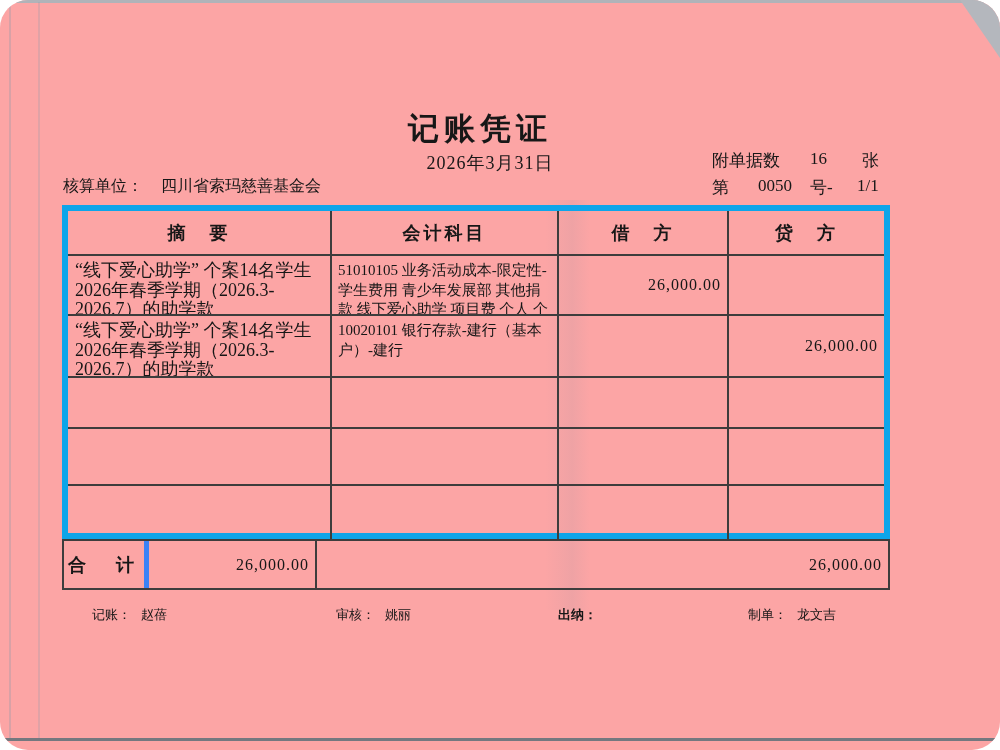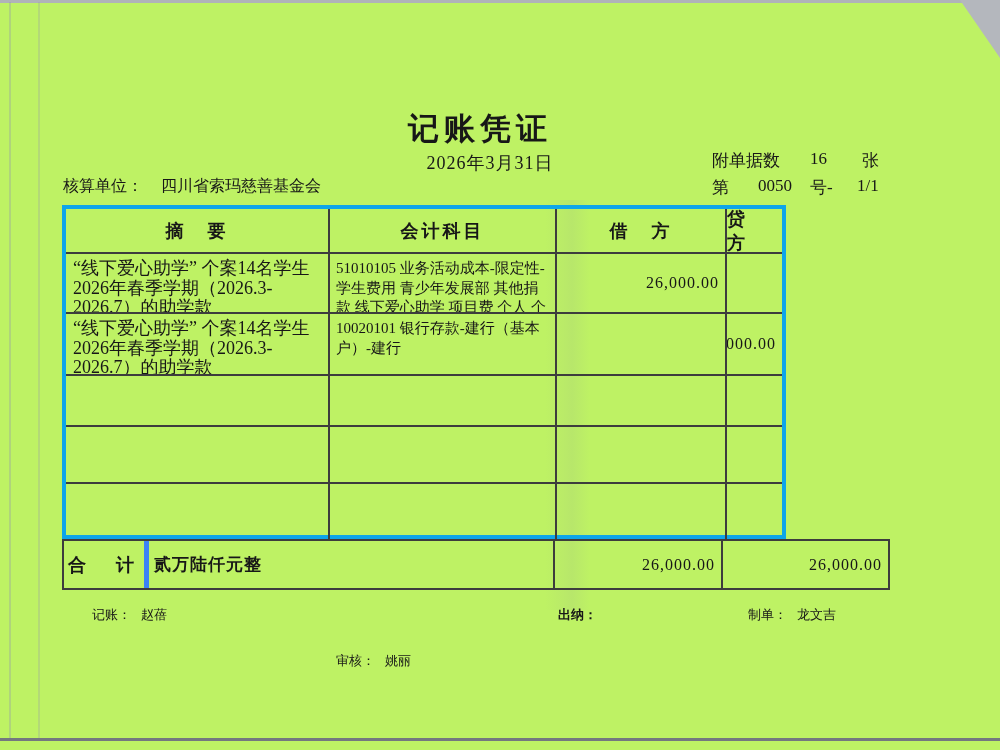--- a/index.html
+++ b/index.html
@@ -1,39 +1,40 @@
 <!DOCTYPE html>
 <html><head>
 <meta charset="utf-8">
 <style>
   html,body{margin:0;padding:0;background:#ffffff;}
   .screen{
     position:relative;width:1000px;height:750px;overflow:hidden;
-    background:#bef264;color:#171717;
+    background:#fca5a5;color:#171717;
     font-family:"Liberation Serif","DejaVu Serif",serif;
+    border-radius:28px;
   }
   
   .edge-top{position:absolute;left:0;top:0;width:100%;height:3px;background:#b0b3b9;}
   .edge-topright{position:absolute;left:960px;top:0;width:40px;height:58px;background:#b4b7bd;clip-path:polygon(0 0,100% 0,100% 100%);}
   .edge-left1{position:absolute;left:9px;top:2px;height:736px;width:2px;background:rgba(150,155,168,0.35);}
   .edge-left2{position:absolute;left:38px;top:2px;height:736px;width:2px;background:rgba(150,155,168,0.28);}
   .edge-bottom{position:absolute;left:0;top:738px;width:100%;height:3px;background:#74787f;}
   .fold-shadow{position:absolute;left:545px;top:200px;width:45px;height:410px;
     background:linear-gradient(90deg,rgba(130,140,160,0) 0%,rgba(130,140,160,0.08) 45%,rgba(130,140,160,0.11) 60%,rgba(130,140,160,0) 100%);}
   
   .title{position:absolute;left:60px;top:108px;width:840px;text-align:center;
     font-size:31px;font-weight:bold;letter-spacing:5px;}
   .date{position:absolute;left:75px;top:151px;width:830px;text-align:center;
     font-size:18px;letter-spacing:1px;}
   .pos{position:absolute;font-size:17px;}
   .unit-line{position:absolute;left:63px;top:176px;font-size:16px;display:flex;gap:18px;}
   
   .voucher-table{
-    position:absolute;left:62px;top:205px;width:724px;height:334px;
-    box-sizing:border-box;border:4px solid #0ea5e9;
+    position:absolute;left:62px;top:205px;width:828px;height:334px;
+    box-sizing:border-box;border:6px solid #0ea5e9;
     display:grid;grid-template-columns:264px 227px 170px 1fr;
     grid-template-rows:45px 60px 62px 51px 57px 55px;
   }
   .cell{border-right:2px solid #3d3d3d;border-bottom:2px solid #3d3d3d;box-sizing:border-box;overflow:hidden;}
   .cell.no-r{border-right:none;}
   .cell.no-b{border-bottom:none;}
   .hcell{display:flex;align-items:center;justify-content:center;
     font-size:18px;font-weight:bold;letter-spacing:3px;}
   .sum{padding:5px 4px 0 7px;font-size:18px;line-height:19.5px;}
   .acc{padding:5px 3px 0 6px;font-size:15px;line-height:19.5px;}
@@ -112,30 +113,29 @@
     <div class="cell amt no-r"></div>
 
     <div class="cell sum no-b"></div>
     <div class="cell acc no-b"></div>
     <div class="cell amt no-b"></div>
     <div class="cell amt no-r no-b"></div>
   </div>
 
   <div class="total-row">
     <div class="t-label">合　计</div>
-    <div class="t-words">贰万陆仟元整</div>
     <div class="t-debit">26,000.00</div>
     <div class="t-credit">26,000.00</div>
   </div>
 
   <div class="sig" style="left:92px;">
     <span>记账：</span>
     <span>赵蓓</span>
   </div>
-  <div class="sig" style="left:336px;margin-top:46px;">
+  <div class="sig" style="left:336px;">
     <span>审核：</span>
     <span>姚丽</span>
   </div>
   <div class="sig" style="left:558px;font-weight:bold;">
     <span>出纳：</span>
     <span></span>
   </div>
   <div class="sig" style="left:748px;">
     <span>制单：</span>
     <span>龙文吉</span>

